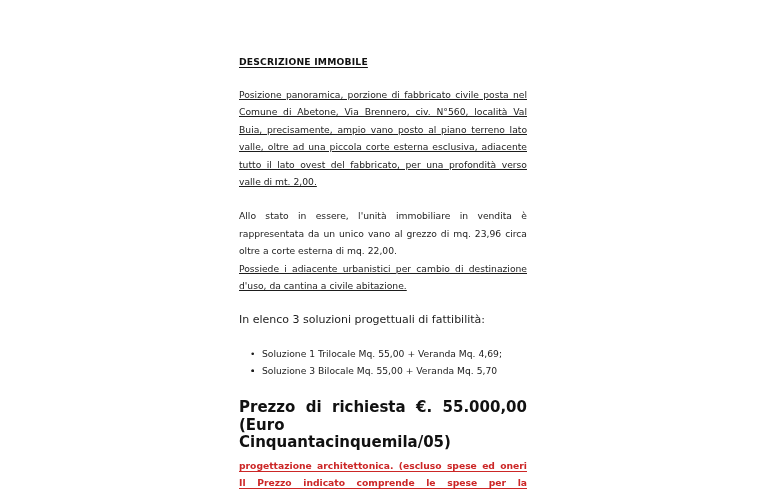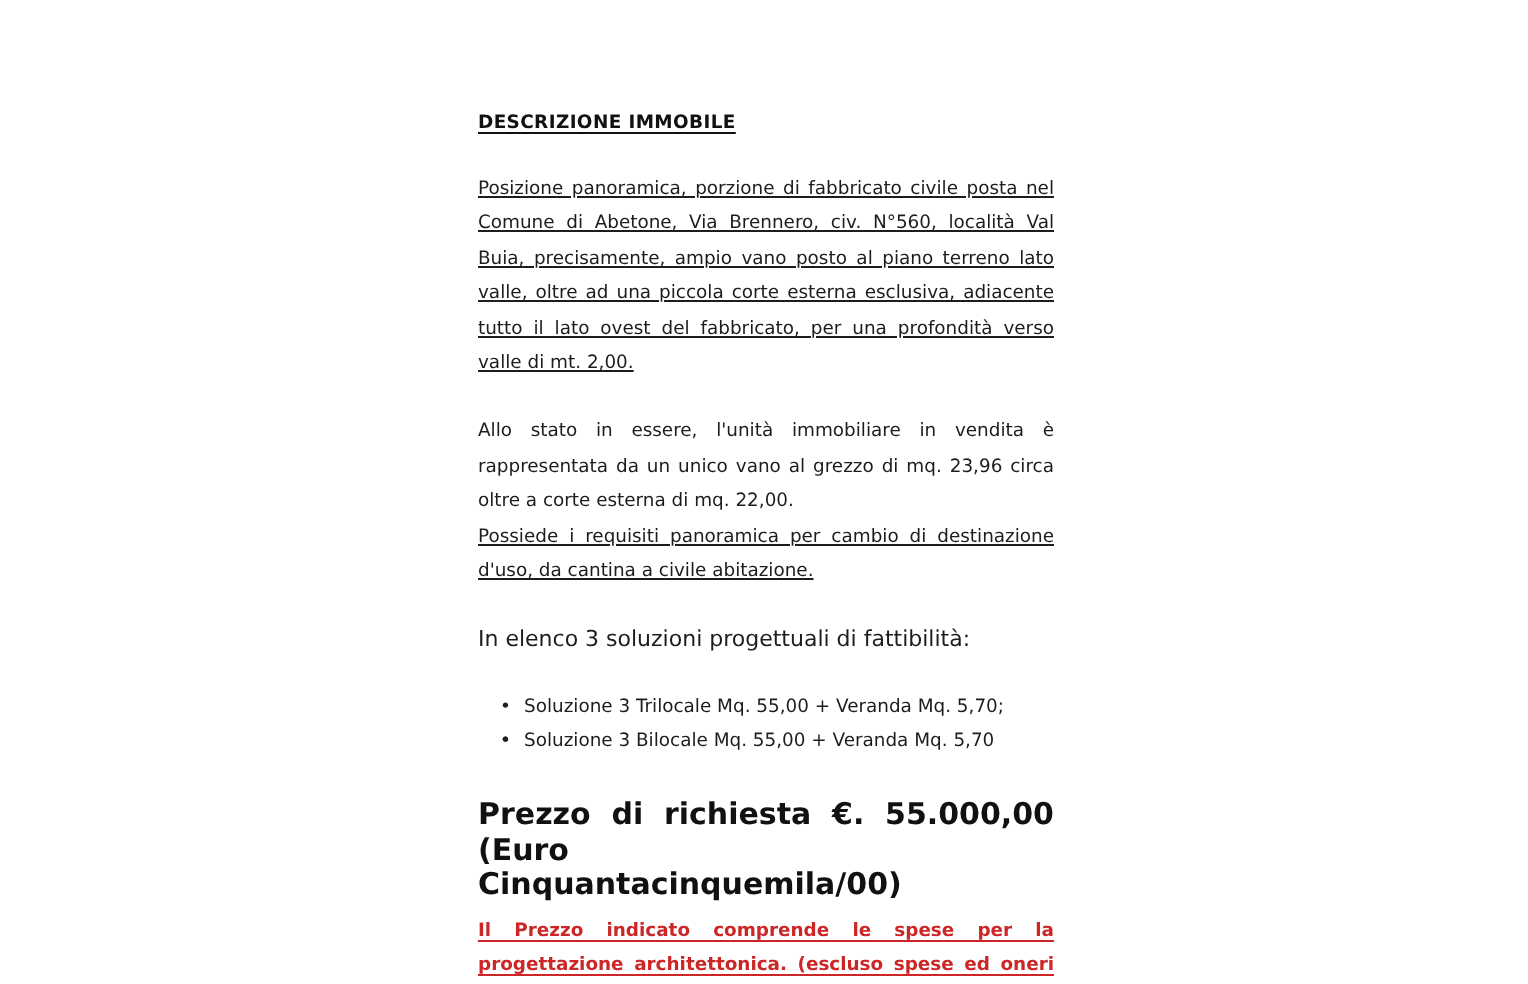--- a/index.html
+++ b/index.html
@@ -129,43 +129,43 @@
 
 <div class="page">
   <div class="doc-body">
 
     <div class="doc-heading">DESCRIZIONE IMMOBILE</div>
 
     <p class="para para-intro">Posizione panoramica, porzione di fabbricato civile posta nel Comune di Abetone, Via Brennero, civ. N°560, località Val Buia, precisamente, ampio vano posto al piano terreno lato valle, oltre ad una piccola corte esterna esclusiva, adiacente tutto il lato ovest del fabbricato, per una profondità verso valle di mt. 2,00.</p>
 
     <p class="para">Allo stato in essere, l'unità immobiliare in vendita è rappresentata da un unico vano al grezzo di mq. 23,96 circa oltre a corte esterna di mq. 22,00.</p>
 
-    <p class="para para-intro">Possiede i requisiti panoramica per cambio di destinazione d'uso, da cantina a civile abitazione.</p>
+    <p class="para para-intro">Possiede i adiacente urbanistici per cambio di destinazione d'uso, da cantina a civile abitazione.</p>
 
     <p class="lead-in">In elenco 3 soluzioni progettuali di fattibilità:</p>
 
     <ul class="solutions">
       <li>
         <span class="bullet-glyph">•</span>
-        <span>Soluzione 3 Trilocale Mq. 55,00 + Veranda Mq. 5,70;</span>
+        <span>Soluzione 1 Trilocale Mq. 55,00 + Veranda Mq. 4,69;</span>
       </li>
       <li>
         <span class="bullet-glyph">•</span>
       </li>
       <li>
         <span class="bullet-glyph">•</span>
         <span>Soluzione 3 Bilocale Mq. 55,00 + Veranda Mq. 5,70</span>
       </li>
     </ul>
 
     <div class="price-block">
       <span class="just-line">Prezzo di richiesta €. 55.000,00 (Euro</span>
-      <span class="last-line">Cinquantacinquemila/00)</span>
+      <span class="last-line">Cinquantacinquemila/05)</span>
     </div>
 
     <div class="notice-block" style="color: rgb(204, 38, 38); text-decoration-color: rgb(204, 38, 38);">
+      <span class="just-line">progettazione architettonica. (escluso spese ed oneri</span>
       <span class="just-line">Il Prezzo indicato comprende le spese per la</span>
-      <span class="just-line">progettazione architettonica. (escluso spese ed oneri</span>
       <span class="last-line">presentazione ai vari enti)</span>
     </div>
 
   </div>
 </div>
 
 </body></html>

